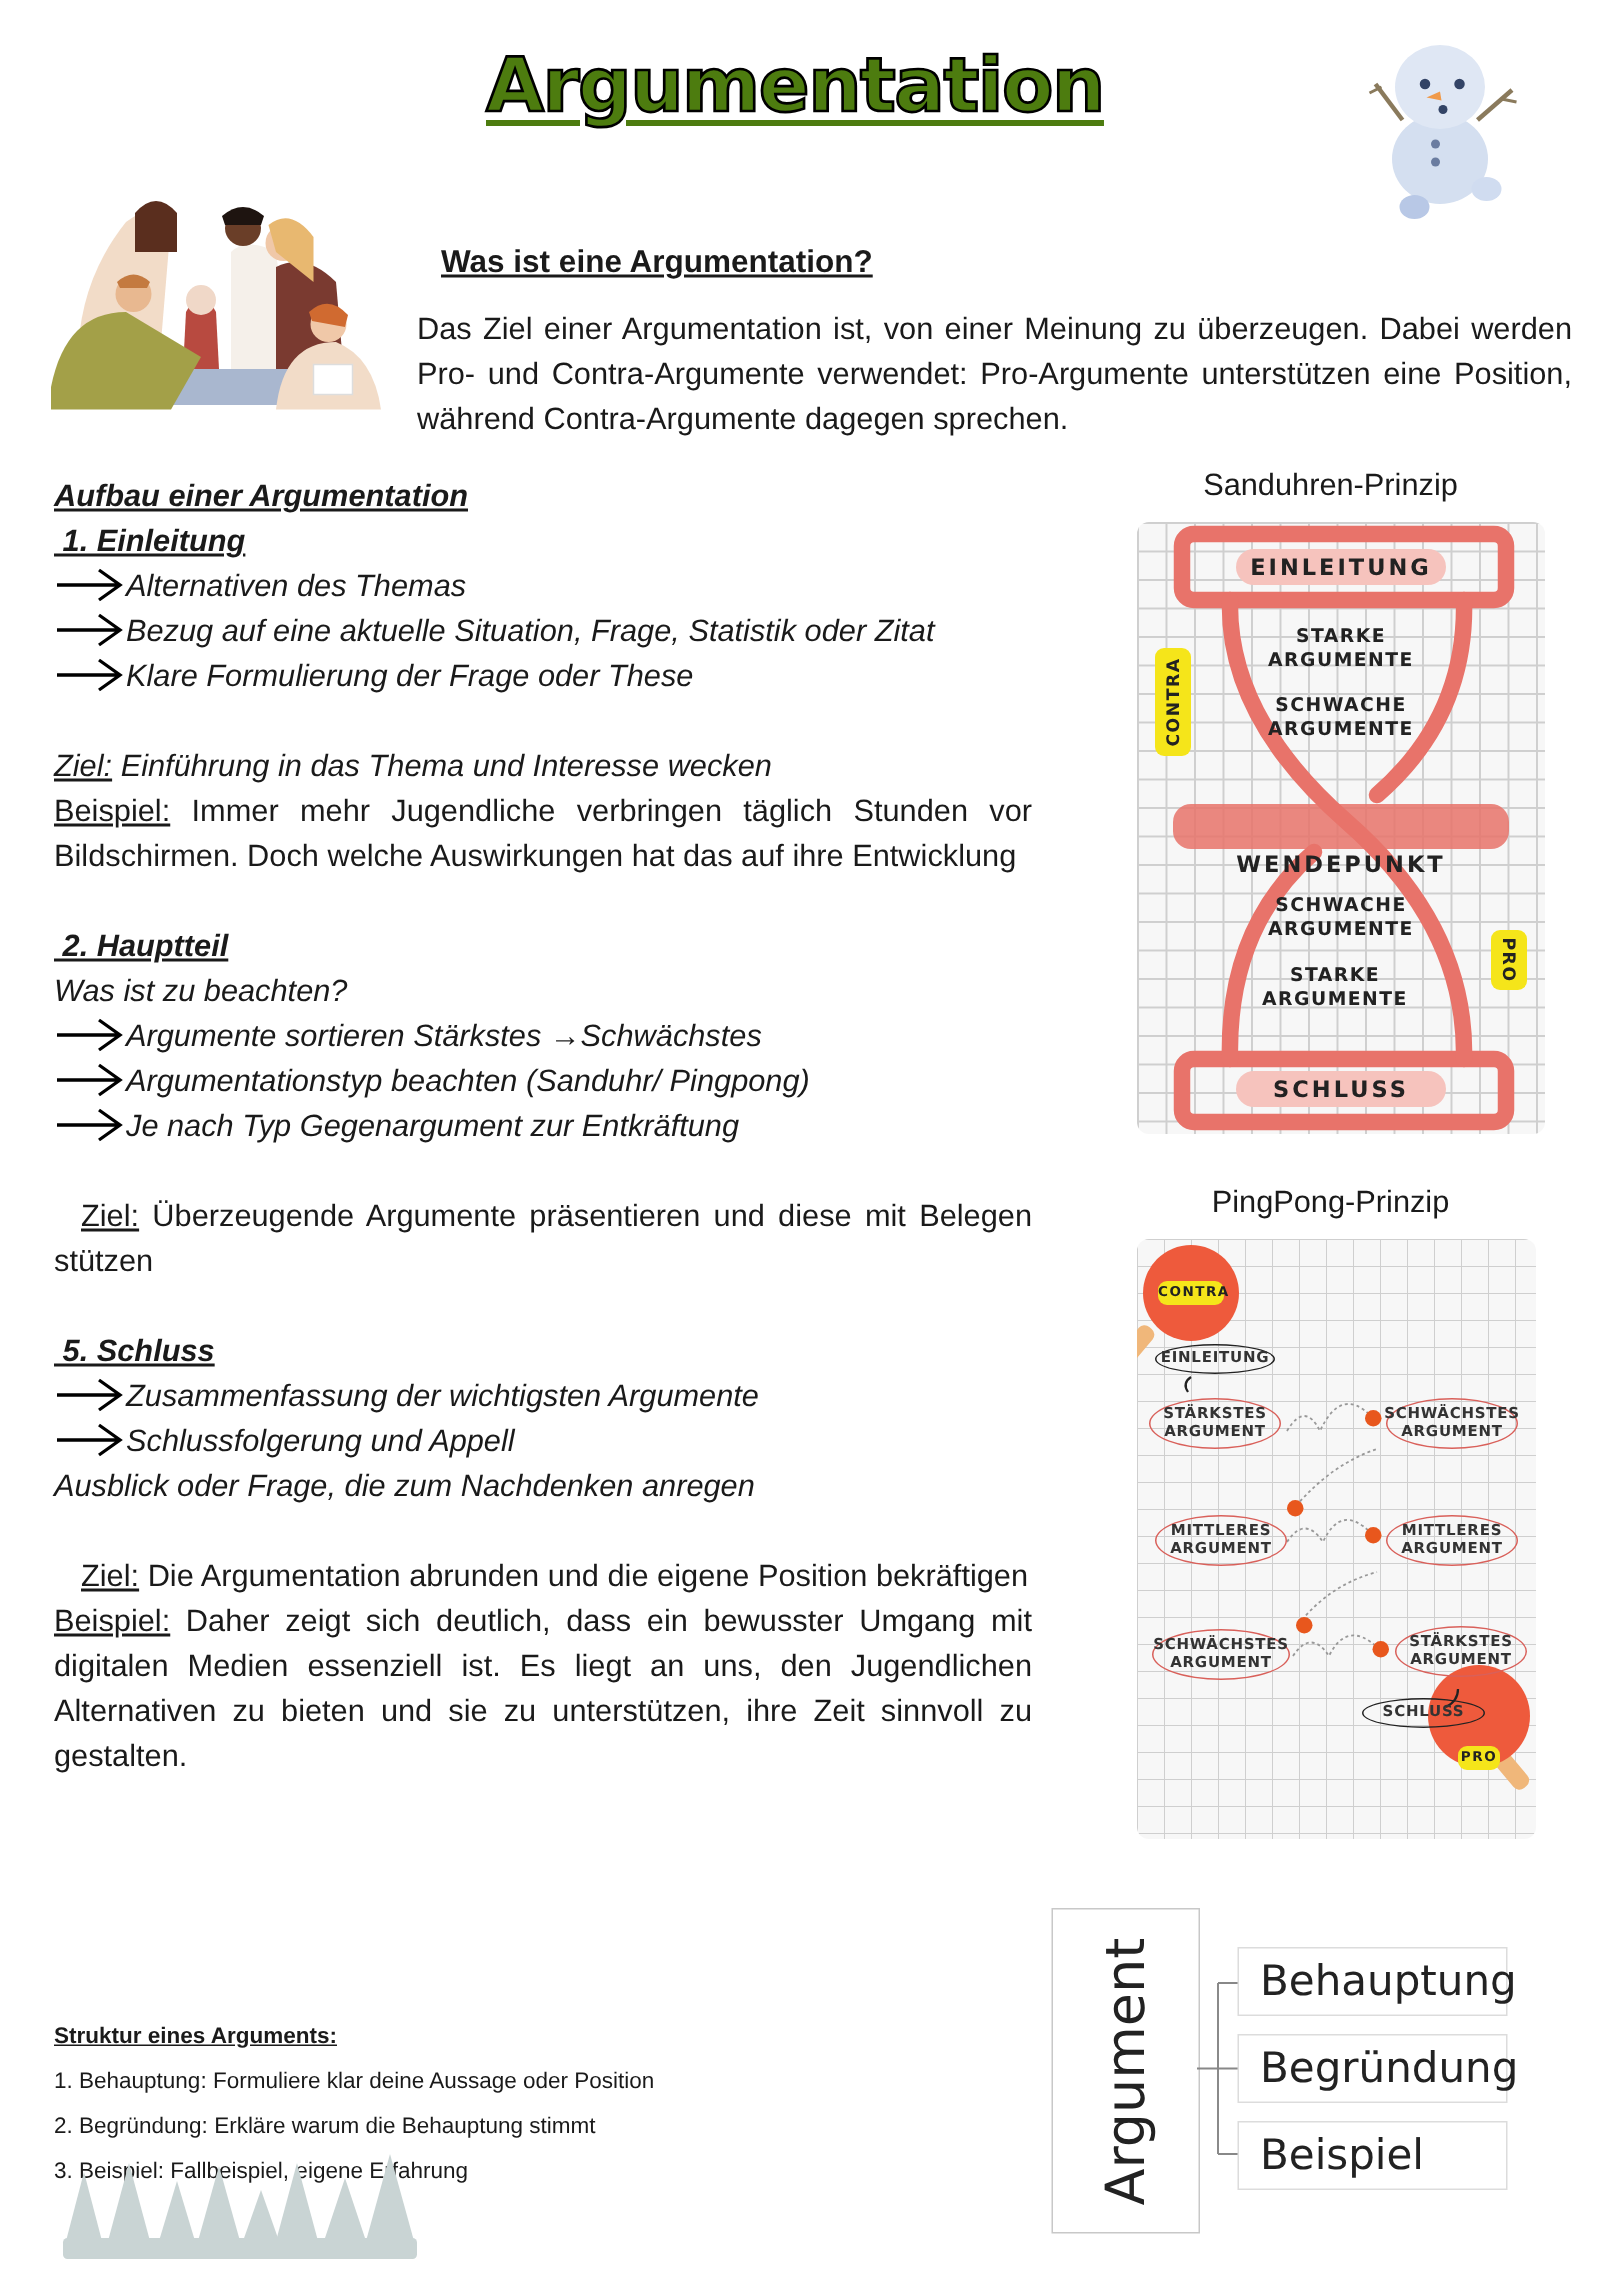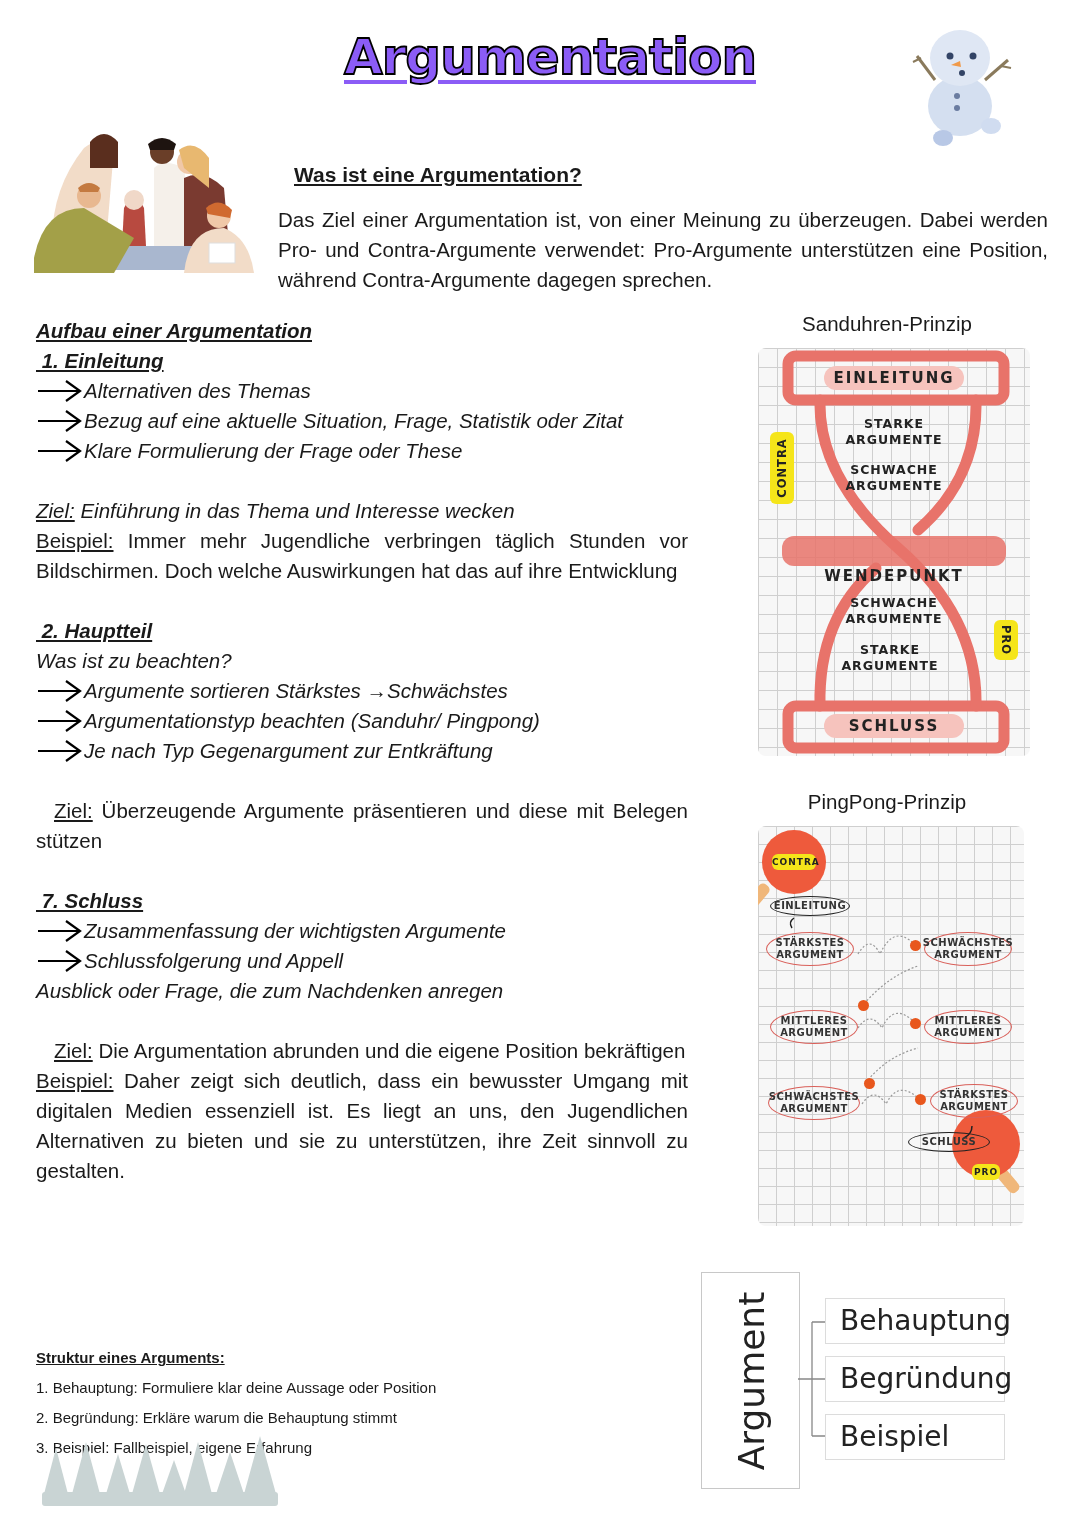--- a/index.html
+++ b/index.html
@@ -4,21 +4,21 @@
 <style>
   html, body { margin: 0; padding: 0; background: #ffffff; }
   body { width: 1080px; height: 1527px; position: relative; overflow: hidden;
          font-family: "Liberation Sans", sans-serif; color: #1a1a1a; }
   .abs { position: absolute; }
 
   
   .title { left: 0; width: 1060px; top: 28px; text-align: center;
            font-family: "DejaVu Sans", sans-serif; font-weight: 900;
            font-size: 50px; letter-spacing: -1px; text-decoration: underline;
-           text-decoration-thickness: 4px; text-underline-offset: 6px; color: #8b5cf6; padding-left: 20px; }
+           text-decoration-thickness: 4px; text-underline-offset: 6px; color: #4d7c0f; }
   .title span { -webkit-text-stroke: 1.8px #000; }
 
   
   .intro { left: 278px; top: 145px; width: 770px; font-size: 20.5px; line-height: 30px; }
   .intro h2 { margin: 16px; font-size: 21px; font-weight: bold; text-decoration: underline; line-height: 28px; }
   .intro p { margin: 0; text-align: justify; }
 
   
   .left { left: 36px; top: 316px; width: 652px; font-size: 20.5px; line-height: 30px; }
   .left .h { font-weight: bold; text-decoration: underline; }
@@ -158,21 +158,21 @@
   </span>
   <span class="line">
     <svg class="arrow" viewBox="0 0 48 24">
         <path d="M2 12 H44 M30 2 L44 12 L30 22" stroke="#000" stroke-width="2.2" fill="none"></path>
       </svg><span>Je nach Typ Gegenargument zur Entkräftung</span>
   </span>
   <div class="gap"></div>
   <div class="just" style="text-indent:18px;"><span class="u">Ziel:</span><span> Überzeugende Argumente präsentieren und diese mit Belegen stützen</span></div>
   <div class="gap"></div>
 
-  <span class="line h" style="white-space:pre;"> 7. Schluss</span>
+  <span class="line h" style="white-space:pre;"> 5. Schluss</span>
   <span class="line">
     <svg class="arrow" viewBox="0 0 48 24">
         <path d="M2 12 H44 M30 2 L44 12 L30 22" stroke="#000" stroke-width="2.2" fill="none"></path>
       </svg><span>Zusammenfassung der wichtigsten Argumente</span>
   </span>
   <span class="line">
     <svg class="arrow" viewBox="0 0 48 24">
         <path d="M2 12 H44 M30 2 L44 12 L30 22" stroke="#000" stroke-width="2.2" fill="none"></path>
       </svg><span>Schlussfolgerung und Appell</span>
   </span>

